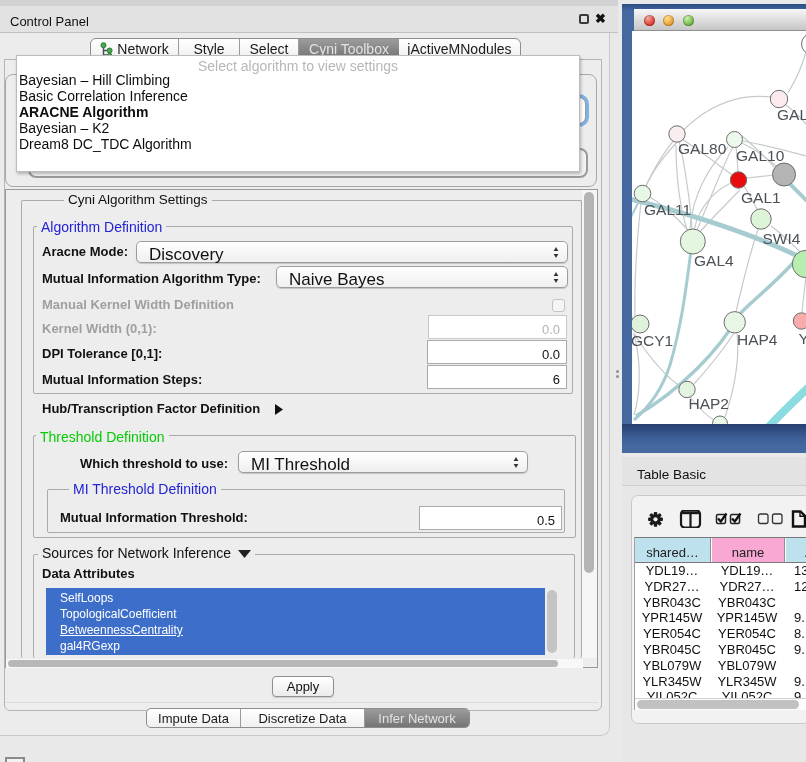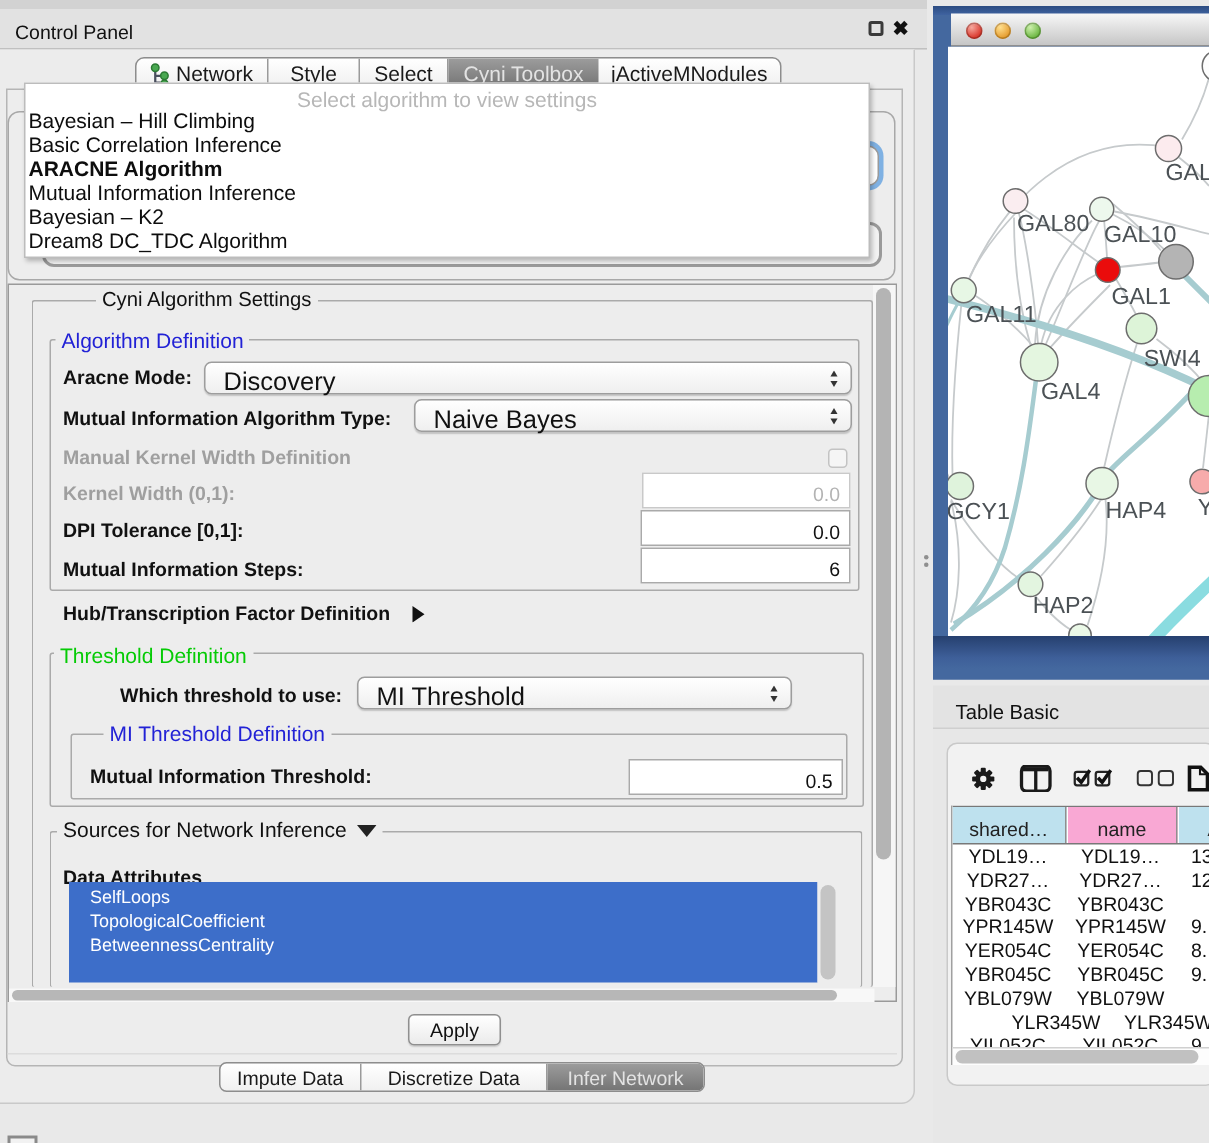--- a/index.html
+++ b/index.html
@@ -103,26 +103,27 @@
   </div>
   <div class="grp" style="left:47px; top:489px; width:518px; height:44px;"></div>
   <div class="grpt" style="left:69px; top:481px; color:#2222d6;">MI Threshold Definition</div>
   <div class="lbl" style="left:60px; top:510px;">Mutual Information Threshold:</div>
   <div class="field" style="left:419px; top:506px; width:143px; height:24px; padding-top:6px;">0.5</div>
 
   <div class="grp" style="left:33px; top:554px; width:542px; height:104px; border-bottom:none;"></div>
   <div class="grpt" style="left:38px; top:545px; color:#111;">Sources for Network Inference <svg width="13" height="8" viewBox="0 0 13 8" style="margin-left:3px;">
         <path d="M0 0 L13 0 L6.5 8 Z" fill="#222"></path>
       </svg></div>
-  <div class="lbl" style="left:42px; top:566px;margin-top:11px;">Data Attributes</div>
+  <div class="lbl" style="left:42px; top:566px;">Data Attributes</div>
 
   <div class="abs" style="left:46px; top:588px; width:499px; height:67px; background:#3d6ec9; color:#fff; font-size:12px; overflow:hidden; padding-top:2px;">
     <div style="padding:1px 0 0 14px; height:16px;">SelfLoops</div>
     <div style="padding:1px 0 0 14px; height:16px;">TopologicalCoefficient</div>
-    <div style="padding:1px 16px 0 14px; height:16px;">BetweennessCentrality</div>
+    <div style="padding:1px 16px 0 14px; height:16px;text-decoration:underline;">BetweennessCentrality</div>
+    <div style="padding:1px 0 0 14px; height:16px;">gal4RGexp</div>
   </div>
   <div class="abs" style="left:545px; top:588px; width:13px; height:67px; background:#ededed;"></div>
   <div class="abs" style="left:547px; top:590px; width:10px; height:63px; background:#c4c4c4; border-radius:5px;"></div>
 
   <div class="abs" style="left:6px; top:659px; width:577px; height:9px; background:#f8f8f8;"></div>
   <div class="abs" style="left:8px; top:660px; width:550px; height:7px; background:#b7b7b7; border-radius:3.5px;"></div>
 
   <div class="abs" style="left:5px; top:702px; width:593px; height:1px; background:#dcdcdc;"></div>
 
   <div class="abs" style="left:272px; top:676px; width:62px; height:21px; border:1px solid #8f8f8f; border-radius:4px; background:linear-gradient(#ffffff,#ebebeb); font-size:13px; color:#111; text-align:center; padding-top:2px; box-shadow:0 1px 1px rgba(0,0,0,0.15);">Apply</div>
@@ -134,21 +135,20 @@
   </div>
 
   <div class="abs" style="left:5px; top:757px; width:20px; height:16px; border:2px solid #8a8a8a; background:#f2f2f2;"></div>
 </div>
 
 <div class="abs" style="left:16px; top:55px; width:564px; height:117px; background:#fff; border:1px solid #bcbcbc; box-shadow:1px 2px 3px rgba(0,0,0,0.25); z-index:50; font-size:14px; color:#0d0d0d;">
   <div style="text-align:center; color:#b7b7b7; padding-top:2px; height:16px;">Select algorithm to view settings</div>
   <div style="padding-left:2px; height:16px;">Bayesian – Hill Climbing</div>
   <div style="padding-left:2px; height:16px;">Basic Correlation Inference</div>
   <div style="padding-left:2px; height:16px; font-weight:bold;">ARACNE Algorithm</div>
-  <div style="padding-left:2px; height:16px;">Mutual Information Inference</div>
   <div style="padding-left:2px; height:16px;">Bayesian – K2</div>
   <div style="padding-left:2px; height:16px;">Dream8 DC_TDC Algorithm</div>
 </div>
 
 <div class="abs" style="left:616px; top:370px; width:3px; height:3px; background:#8f8f8f; border-radius:50%;"></div>
 <div class="abs" style="left:616px; top:375px; width:3px; height:3px; background:#8f8f8f; border-radius:50%;"></div>
 
 <div class="abs" style="left:622px; top:4px; width:184px; height:449px; background:#44689f;">
   <div class="abs" style="left:0; top:0; width:184px; height:6px; background:linear-gradient(#2c4c82,#3f63a0);"></div>
   <div class="abs" style="left:0; top:420px; width:184px; height:29px; background:linear-gradient(#26406f,#3e5f99 50%,#44689f 75%);"></div>
@@ -305,21 +305,21 @@
         </div>
       <div style="height:15.8px; position:relative;">
           <span class="abs" style="left:37px; transform:translateX(-50%);">YBR045C</span>
           <span class="abs" style="left:112px; transform:translateX(-50%);">YBR045C</span>
           <span class="abs" style="left:159px;">9.</span>
         </div>
       <div style="height:15.8px; position:relative;">
           <span class="abs" style="left:37px; transform:translateX(-50%);">YBL079W</span>
           <span class="abs" style="left:112px; transform:translateX(-50%);">YBL079W</span>
         </div>
-      <div style="height:15.8px; position:relative;margin-left:32px;">
+      <div style="height:15.8px; position:relative;">
           <span class="abs" style="left:37px; transform:translateX(-50%);">YLR345W</span>
           <span class="abs" style="left:112px; transform:translateX(-50%);">YLR345W</span>
           <span class="abs" style="left:159px;">9.</span>
         </div>
       <div style="height:15.8px; position:relative;">
           <span class="abs" style="left:37px; transform:translateX(-50%);">YIL052C</span>
           <span class="abs" style="left:112px; transform:translateX(-50%);">YIL052C</span>
           <span class="abs" style="left:159px;">9.</span>
         </div>
     </div>

